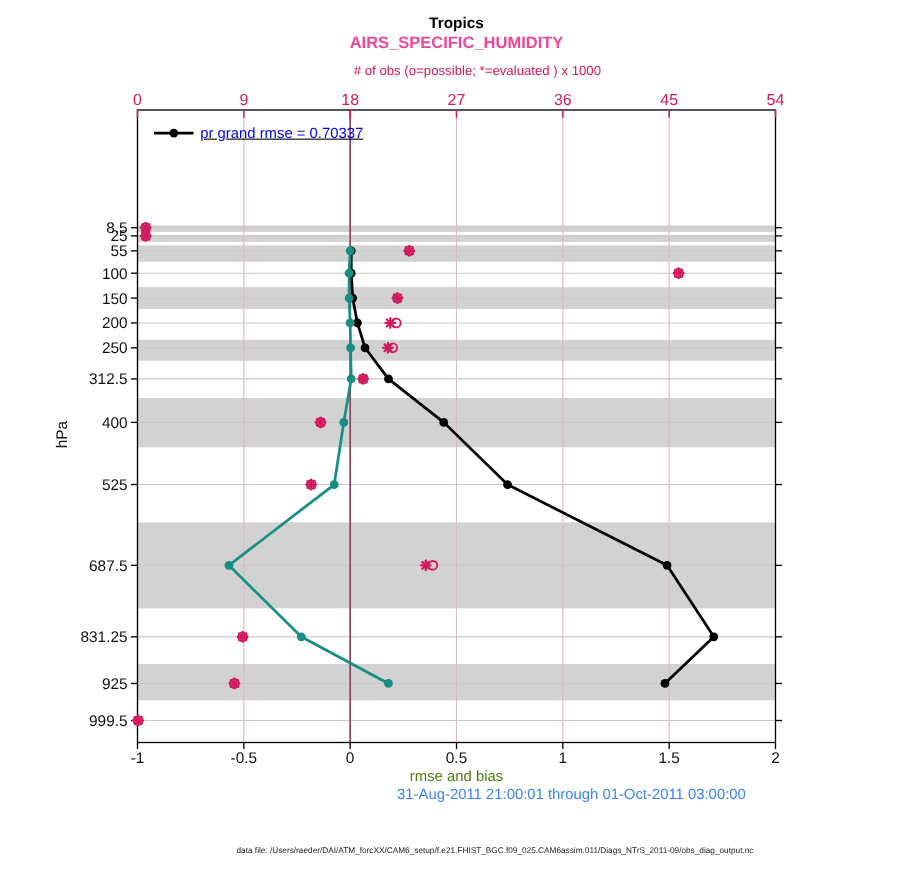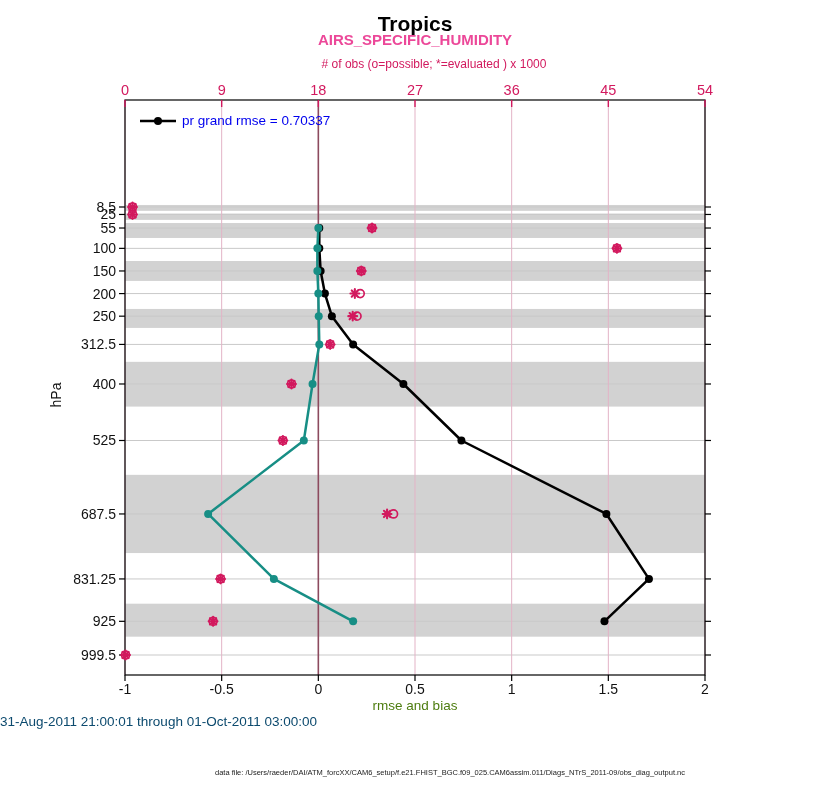--- a/index.html
+++ b/index.html
@@ -1,33 +1,33 @@
 <!DOCTYPE html>
 <html><head>
 <meta charset="utf-8">
 <style>
   html,body{margin:0;padding:0;background:#fff;}
   #page{position:relative;width:830px;height:800px;background:#ffffff;overflow:hidden;
         font-family:"Liberation Sans", sans-serif;}
   .title1{position:absolute;top:12px;left:0;width:830px;text-align:center;
-          font-size:21px;font-weight:bold;color:#000;}
+          font-size:14px;font-weight:bold;color:#000;}
   .title2{position:absolute;top:31px;left:0;width:830px;text-align:center;
           font-size:15px;font-weight:bold;color:#ec4899;}
   .subtitle{position:absolute;top:57px;left:0;width:830px;text-align:center;
             font-size:12px;color:#d2195e;margin-left:19px;}
-  #legend{position:absolute;top:111px;left:139px;}
+  #legend{position:absolute;top:111px;left:139px;text-decoration:underline;}
   .legend-row{display:flex;align-items:center;height:19px;}
   .legend-row svg{display:block;margin-right:5px;}
   .legend-label{font-size:13.5px;color:#0000ee;white-space:nowrap;}
   .ylabel{position:absolute;top:387px;left:36px;width:40px;text-align:center;
           font-size:14px;color:#111;transform:rotate(-90deg);transform-origin:center;}
   .xlabel{position:absolute;top:698px;left:0;width:830px;text-align:center;
           font-size:13.5px;color:#4d7c0f;}
-  .timestamp{position:absolute;top:714px;left:0;width:678px;text-align:left;
-             font-size:13.5px;color:#0c4a6e;}
+  .timestamp{position:absolute;top:714px;left:0;width:678px;text-align:right;
+             font-size:13.5px;color:#3b82f6;}
   .datafile{position:absolute;top:768px;left:0;width:830px;text-align:center;
             font-size:7.5px;color:#222;padding-left:35px;}
   svg text{font-family:"Liberation Sans", sans-serif;}
 </style>
 </head>
 <body>
 
 <div id="page">
 
   <div class="title1">Tropics</div>

